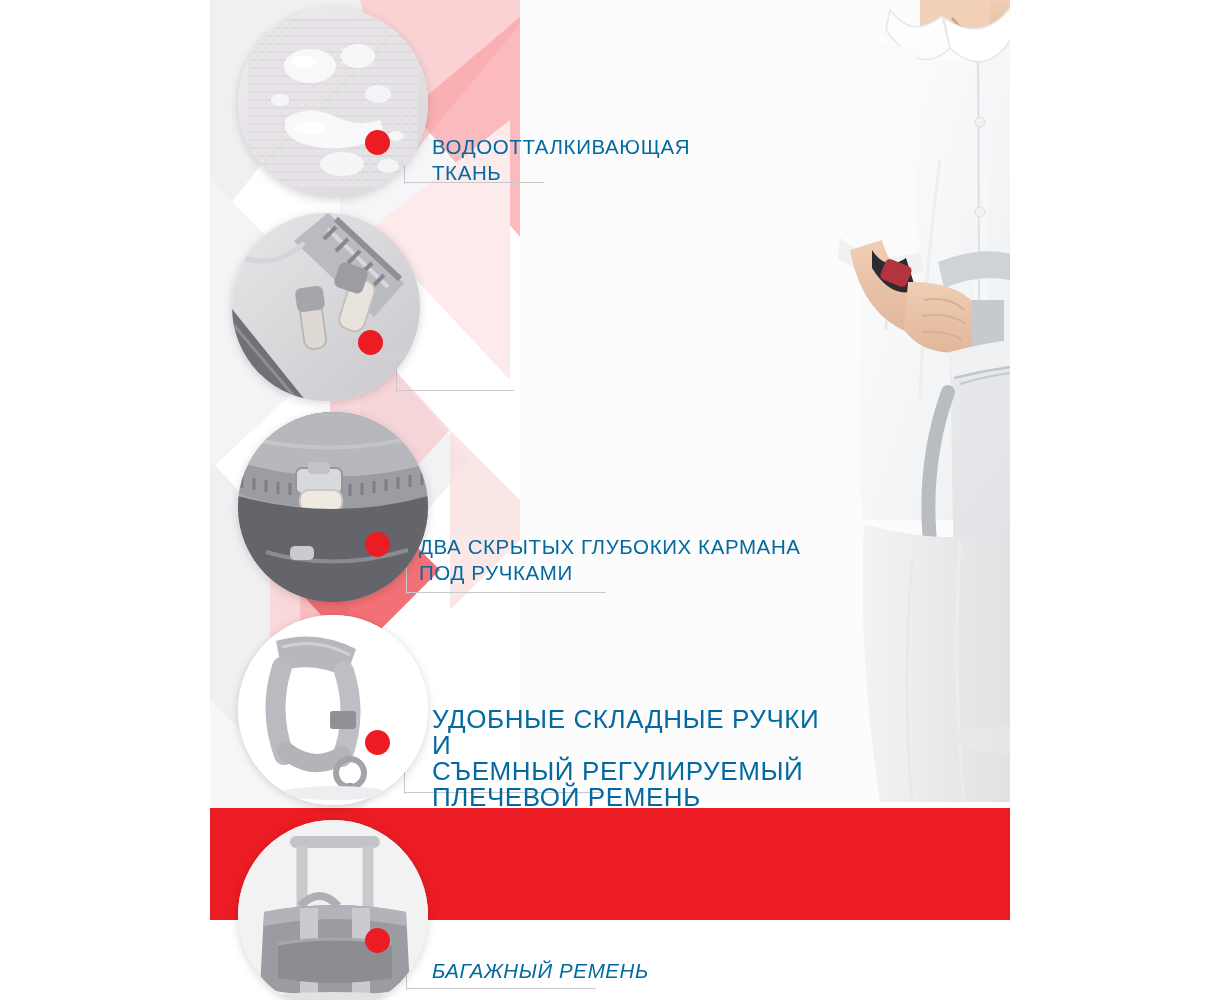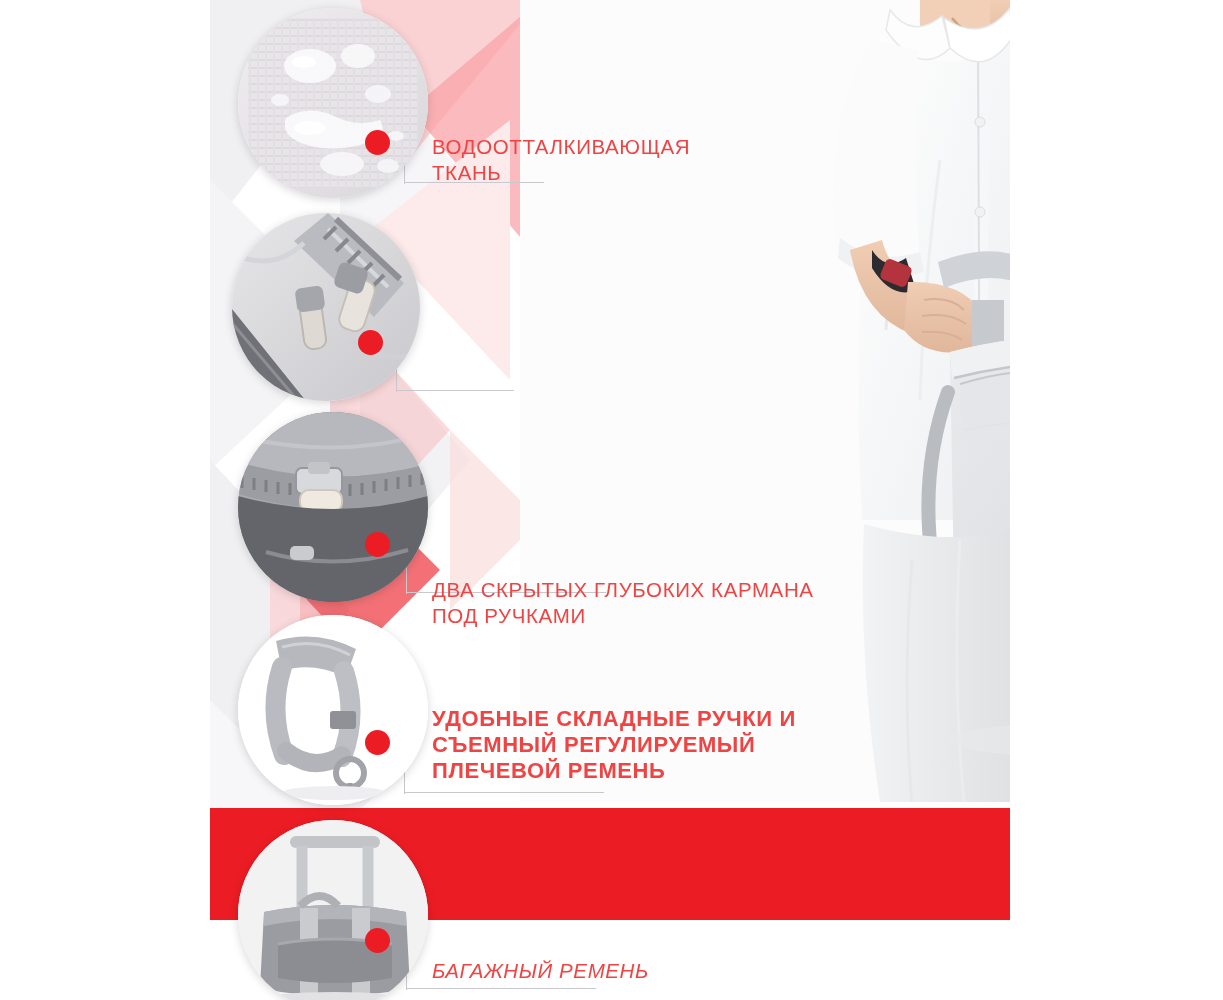--- a/index.html
+++ b/index.html
@@ -112,32 +112,31 @@
   .leader-v {
     position: absolute;
     width: 1px;
     background: #c9c9cd;
     z-index: 18;
   }
 
   .label {
     position: absolute;
     z-index: 30;
-    color: #ef4444;
+    color: #0369a1;
     font-size: 20.5px;
     line-height: 26px;
     letter-spacing: 0.6px;
     font-weight: 500;
     text-transform: uppercase;
     white-space: pre-line;
   }
 
   .label.big {
-    font-size: 22px;
-    font-weight: bold;
+    font-size: 26px;
   }
 </style>
 </head>
 <body>
 
 <div id="infographic">
 
   <div class="canvas">
 
     <div class="bg-geo">
@@ -384,21 +383,21 @@
         <rect x="62" y="78" width="42" height="22" rx="9" fill="#efe9e0" stroke="#cdc7bd" stroke-width="2"></rect>
 
         <path d="M0 84 Q96 110 190 84 L190 190 L0 190 Z" fill="#63656a"></path>
         <path d="M28 140 Q96 160 170 138" stroke="#8a8c91" stroke-width="4" fill="none"></path>
         <rect x="52" y="134" width="24" height="14" rx="5" fill="#c9cbcf"></rect>
 
         <path d="M0 24 Q96 48 190 22" stroke="#cacbd0" stroke-width="4" fill="none" opacity="0.7"></path>
       </svg>
     </div>
     <div class="dot" style="left:155px; top:532px;"></div>
-    <div class="label" style="left:222px; top:534px; width:480px;margin-top:43px;">ДВА СКРЫТЫХ ГЛУБОКИХ КАРМАНА
+    <div class="label" style="left:209px; top:534px; width:480px;">ДВА СКРЫТЫХ ГЛУБОКИХ КАРМАНА
 ПОД РУЧКАМИ</div>
 
     <div class="callout-circle" style="left:28px; top:615px; width:190px; height:190px; background:#ffffff;">
       <svg width="190" height="190" viewBox="0 0 190 190" xmlns="http://www.w3.org/2000/svg">
         <rect width="190" height="190" fill="#ffffff"></rect>
 
         <path d="M38 26 Q78 14 118 34 L108 62 Q74 46 44 56 Z" fill="#b6b8bd"></path>
         <path d="M44 32 Q78 22 112 40" stroke="#cfd1d5" stroke-width="3" fill="none"></path>
 
         <path d="M44 52 Q30 96 46 140" stroke="#b9bbc0" stroke-width="20" fill="none" stroke-linecap="round"></path>

